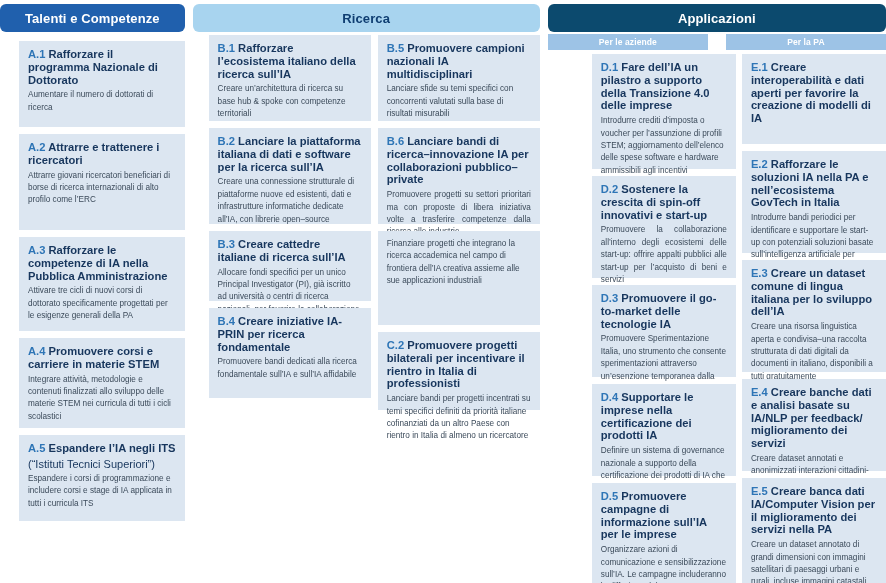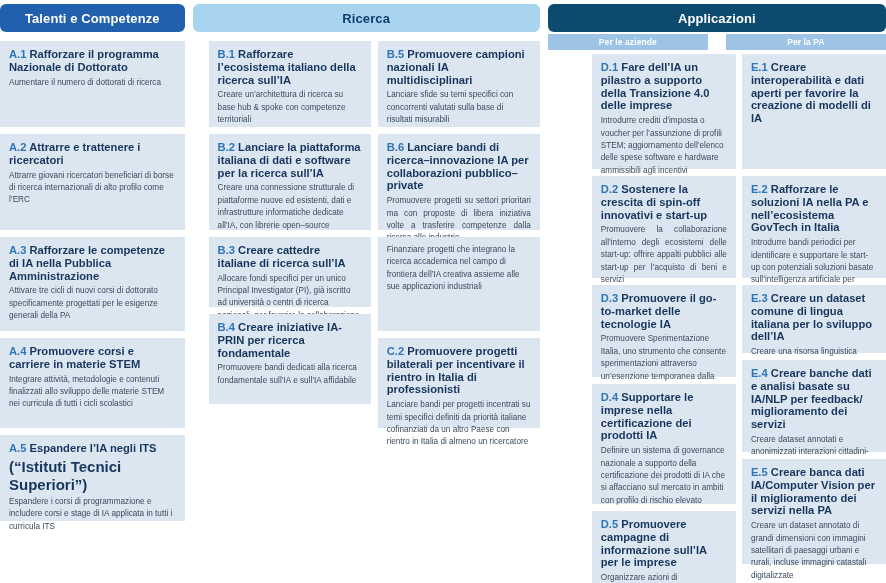--- a/index.html
+++ b/index.html
@@ -72,44 +72,44 @@
     margin-top: 7px;
     flex: 1;
     min-height: 0;
   }
   .col {
     flex: 1;
     display: flex;
     flex-direction: column;
     gap: 7px;
   }
-  .pillar-talenti .cols { margin-top: 9px; }
-  .pillar-ricerca .cols { margin-top: 9px; padding-left: 16px; }
+  .pillar-talenti .cols { margin-top: 9px; margin-left: 19px; }
+  .pillar-ricerca .cols { margin-top: 3px; padding-left: 16px; }
   .pillar-applicazioni .cols { margin-top: 4px; gap: 6px; padding-left: 44px; }
 
   
   .card {
     background: #dce6f1;
     padding: 7px 9px 8px 9px;
     box-sizing: border-box;
   }
   .card-title {
     font-size: 11.2px;
     font-weight: bold;
     color: #17365d;
     line-height: 1.14;
     margin: 0 0 3px 0;
   }
   .card-code {
     color: #2e75b6;
     font-weight: bold;
   }
   .card-sub {
-    font-size: 15px;
-    font-weight: bold;
+    font-size: 11px;
+    font-weight: normal;
     color: #17365d;
     line-height: 1.2;
     margin: 0 0 2px 0;
   }
   .card-desc {
     font-size: 8.2px;
     color: #3b4a5a;
     line-height: 1.52;
     margin: 0;
   }
@@ -183,21 +183,21 @@
           <div class="card-title"><span class="card-code">B.5</span> <span>Promuovere campioni nazionali IA multidisciplinari</span></div>
           <div class="card-desc">Lanciare sfide su temi specifici con concorrenti valutati sulla base di risultati misurabili</div>
         </div>
         <div class="card" style="height:96px">
           <div class="card-title"><span class="card-code">B.6</span> <span>Lanciare bandi di ricerca–innovazione IA per collaborazioni pubblico–private</span></div>
           <div class="card-desc justify">Promuovere progetti su settori prioritari ma con proposte di libera iniziativa volte a trasferire competenze dalla ricerca alle industrie</div>
         </div>
         <div class="card" style="height:94px">
           <div class="card-desc">Finanziare progetti che integrano la ricerca accademica nel campo di frontiera dell’IA creativa assieme alle sue applicazioni industriali</div>
         </div>
-        <div class="card" style="height:90px">
+        <div class="card" style="height:78px">
           <div class="card-title"><span class="card-code">C.2</span> <span>Promuovere progetti bilaterali per incentivare il rientro in Italia di professionisti</span></div>
           <div class="card-desc">Lanciare bandi per progetti incentrati su temi specifici definiti da priorità italiane cofinanziati da un altro Paese con rientro in Italia di almeno un ricercatore</div>
         </div>
       </div>
 
     </div>
   </div>
 
   <div class="pillar pillar-applicazioni">
     <div class="pillar-header hdr-applicazioni">Applicazioni</div>
@@ -215,39 +215,39 @@
           <div class="card-desc">Introdurre crediti d’imposta o voucher per l’assunzione di profili STEM; aggiornamento dell’elenco delle spese software e hardware ammissibili agli incentivi transizione 4.0</div>
         </div>
         <div class="card" style="height:102px">
           <div class="card-title"><span class="card-code">D.2</span> <span>Sostenere la crescita di spin-off innovativi e start-up</span></div>
           <div class="card-desc justify">Promuovere la collaborazione all’interno degli ecosistemi delle start-up: offrire appalti pubblici alle start-up per l’acquisto di beni e servizi</div>
         </div>
         <div class="card" style="height:92px">
           <div class="card-title"><span class="card-code">D.3</span> <span>Promuovere il go-to-market delle tecnologie IA</span></div>
           <div class="card-desc">Promuovere Sperimentazione Italia, uno strumento che consente sperimentazioni attraverso un’esenzione temporanea dalla normativa vigente</div>
         </div>
-        <div class="card" style="height:120px">
+        <div class="card" style="height:92px">
           <div class="card-title"><span class="card-code">D.4</span> <span>Supportare le imprese nella certificazione dei prodotti IA</span></div>
           <div class="card-desc">Definire un sistema di governance nazionale a supporto della certificazione dei prodotti di IA che si affacciano sul mercato in ambiti con profilo di rischio elevato</div>
         </div>
         <div class="card" style="height:105px">
           <div class="card-title"><span class="card-code">D.5</span> <span>Promuovere campagne di informazione sull’IA per le imprese</span></div>
           <div class="card-desc">Organizzare azioni di comunicazione e sensibilizzazione sull’IA. Le campagne includeranno la diffusione del Programma strategico nazionale per l’IA agli imprenditori</div>
         </div>
       </div>
 
       <div class="col">
         <div class="card" style="height:115px">
           <div class="card-title"><span class="card-code">E.1</span> <span>Creare interoperabilità e dati aperti per favorire la creazione di modelli di IA</span></div>
         </div>
         <div class="card" style="height:102px">
           <div class="card-title"><span class="card-code">E.2</span> <span>Rafforzare le soluzioni IA nella PA e nell’ecosistema GovTech in Italia</span></div>
           <div class="card-desc">Introdurre bandi periodici per identificare e supportare le start-up con potenziali soluzioni basate sull’intelligenza artificiale per efficientare la PA e migliorarne i servizi</div>
         </div>
-        <div class="card" style="height:68px">
+        <div class="card" style="height:112px">
           <div class="card-title"><span class="card-code">E.3</span> <span>Creare un dataset comune di lingua italiana per lo sviluppo dell’IA</span></div>
           <div class="card-desc">Creare una risorsa linguistica aperta e condivisa–una raccolta strutturata di dati digitali da documenti in italiano, disponibili a tutti gratuitamente</div>
         </div>
         <div class="card" style="height:92px">
           <div class="card-title"><span class="card-code">E.4</span> <span>Creare banche dati e analisi basate su IA/NLP per feedback/ miglioramento dei servizi</span></div>
           <div class="card-desc">Creare dataset annotati e anonimizzati interazioni cittadini-PA per supportare lo sviluppo/integra-zione dei fornitori di IA nello sviluppo di servizi PA innovativi</div>
         </div>
         <div class="card" style="height:105px">
           <div class="card-title"><span class="card-code">E.5</span> <span>Creare banca dati IA/Computer Vision per il miglioramento dei servizi nella PA</span></div>
           <div class="card-desc">Creare un dataset annotato di grandi dimensioni con immagini satellitari di paesaggi urbani e rurali, incluse immagini catastali digitalizzate</div>

